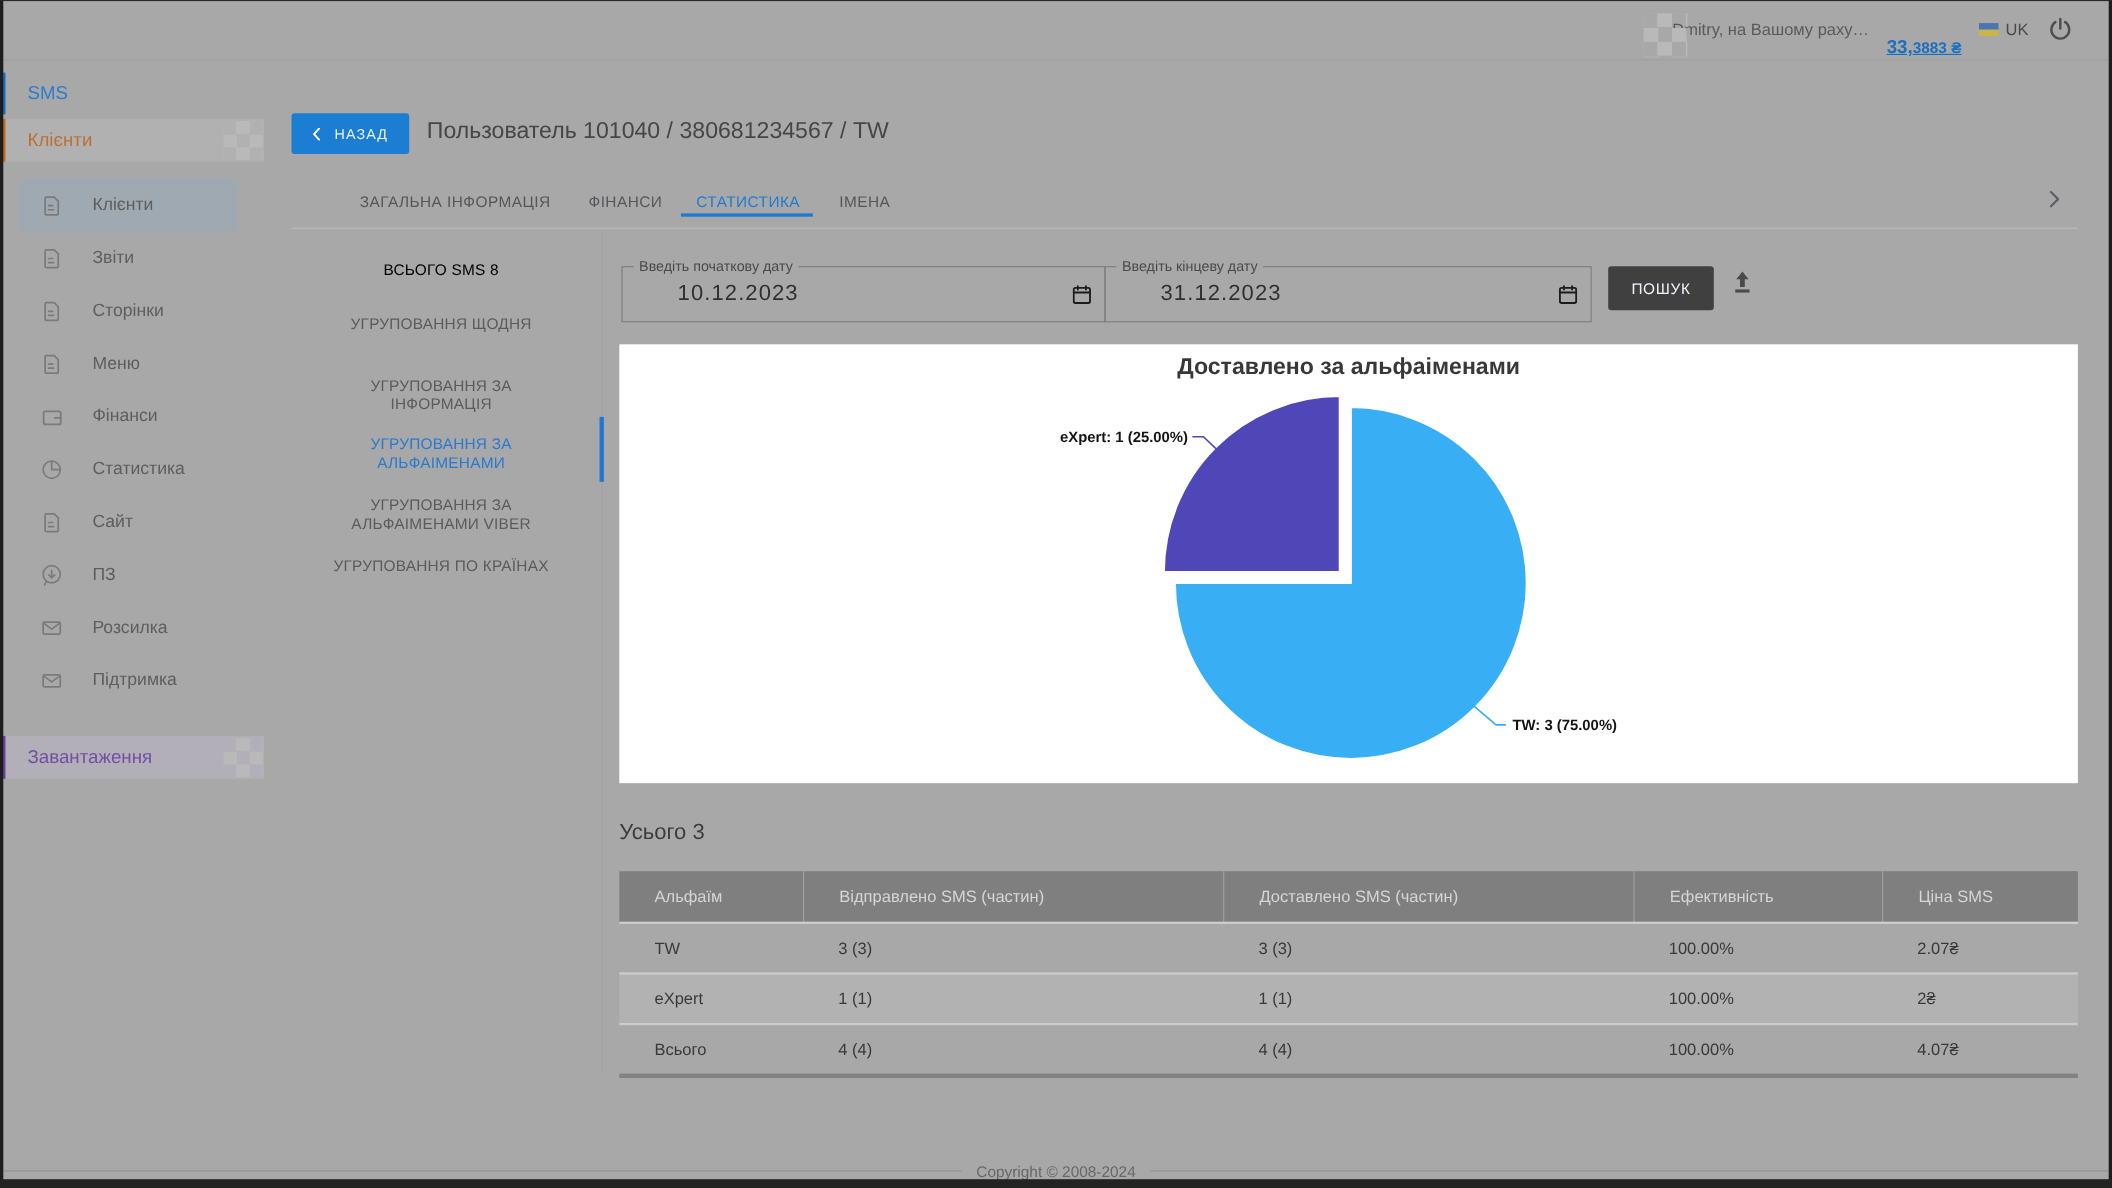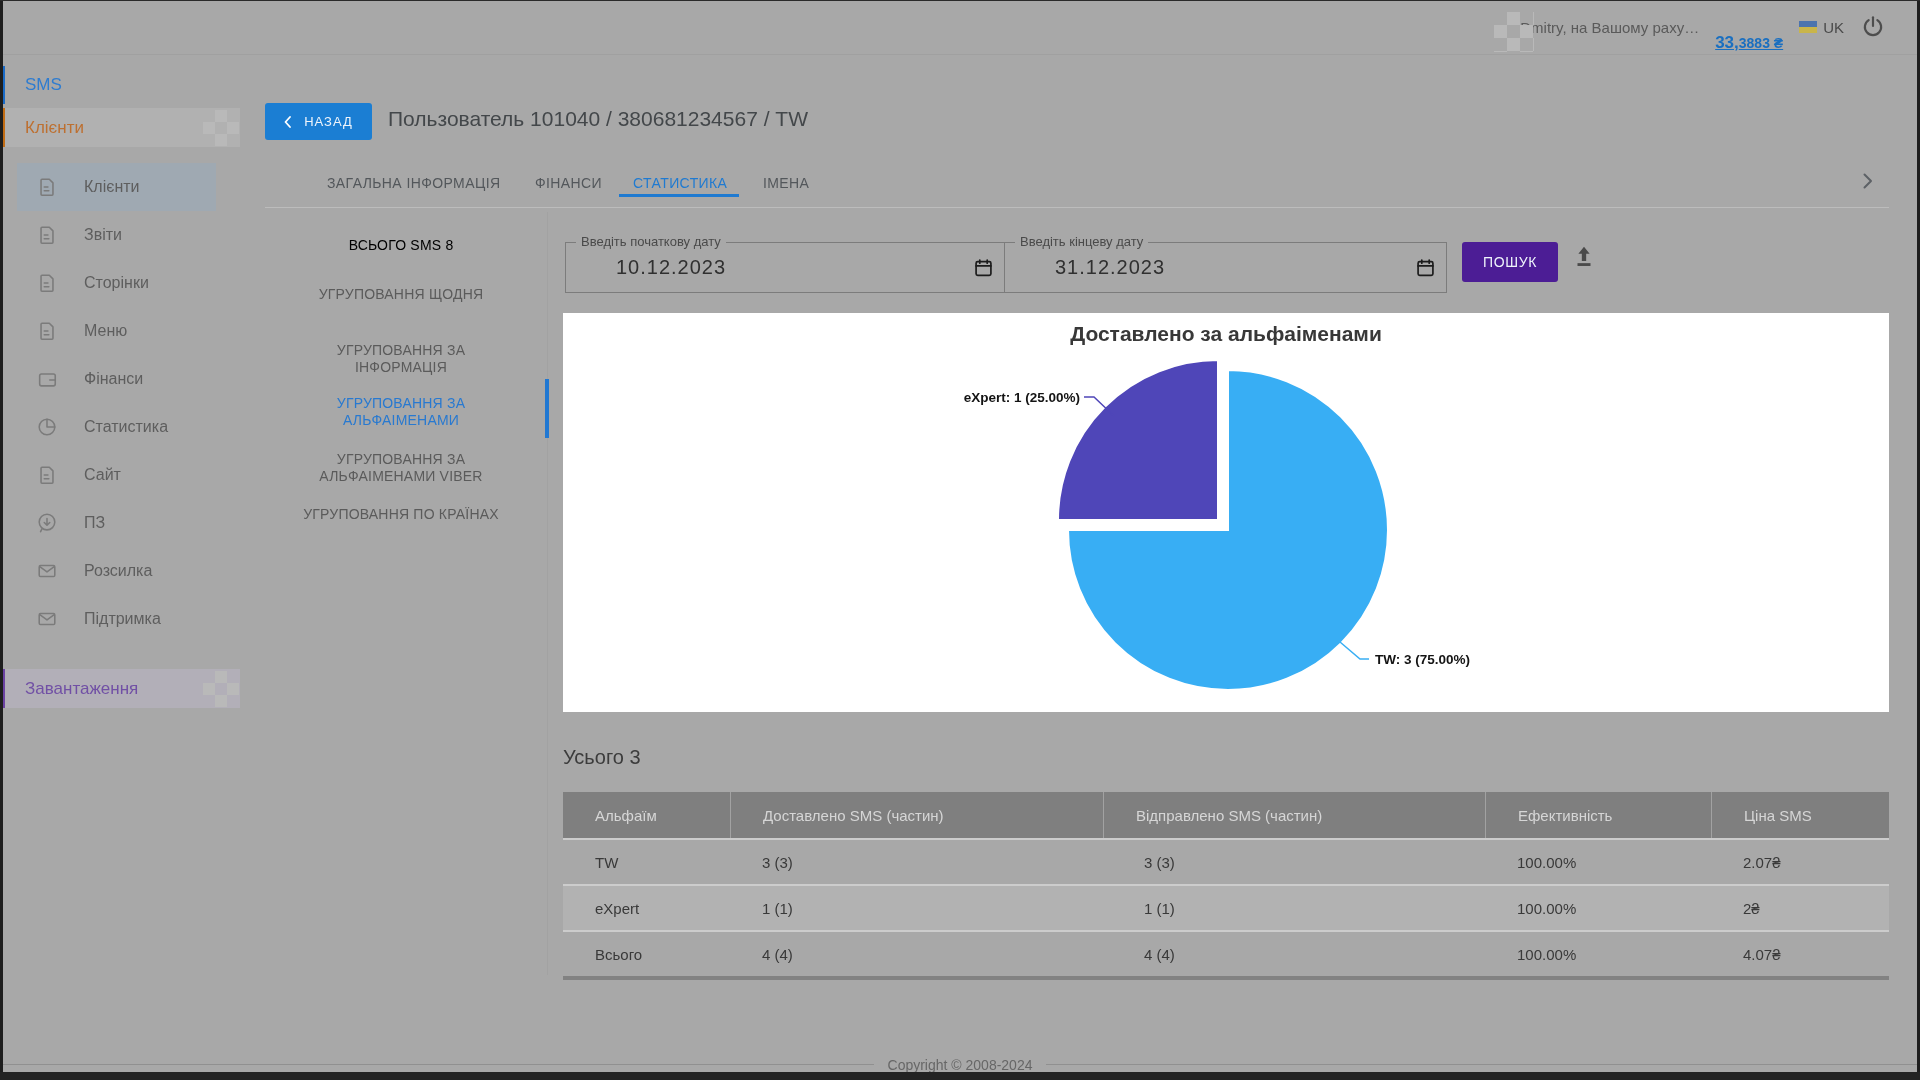--- a/index.html
+++ b/index.html
@@ -70,21 +70,21 @@
   .subnav-item.muted { color:#000000; cursor:default; }
   .subnav-item.active { color:#2879d0; }
 
   
   .date-field { position:absolute; top:242px; height:51px; border:1px solid #7c7c7c; cursor:text; }
   .date-field .f-label { position:absolute; top:-9px; left:10px; background:#a8a8a8; padding:0 5px; font-size:13px; color:#4a4a4a; white-space:nowrap; }
   .date-field .f-value { position:absolute; left:14px; top:13px; font-size:20px; letter-spacing:1px; color:#303030;margin-left:36px; }
   .date-field .cal-icon { position:absolute; right:12px; top:16px; cursor:pointer; }
   .field-start { left:565px; width:440px; }
   .field-end { left:1004px; width:443px; }
-  .search-btn { position:absolute; left:1462px; top:242px; width:96px; height:40px; background:#4c1d95; border-radius:3px; color:#eef4fb; font-size:14px; letter-spacing:.6px; display:flex; align-items:center; justify-content:center; cursor:pointer; }
+  .search-btn { position:absolute; left:1462px; top:242px; width:96px; height:40px; background:#404040; border-radius:3px; color:#eef4fb; font-size:14px; letter-spacing:.6px; display:flex; align-items:center; justify-content:center; cursor:pointer; }
   .upload-btn { position:absolute; left:1571px; top:243px; width:26px; height:26px; cursor:pointer; }
 
   
   .chart-panel { position:absolute; left:563px; top:313px; width:1326px; height:399px; background:#ffffff; }
   .chart-title { position:absolute; left:0; top:9px; width:100%; text-align:center; font-size:21px; font-weight:bold; color:#383838; }
   .chart-svg { position:absolute; left:0; top:0; }
 
   
   .summary { position:absolute; left:563px; top:746px; font-size:20px; color:#3c3c3c; }
   .table { position:absolute; left:563px; top:792px; width:1326px; }
@@ -278,22 +278,22 @@
       <text x="517" y="89" text-anchor="end" font-family="Liberation Sans, DejaVu Sans, sans-serif" font-size="13.5" font-weight="bold" fill="#141414">eXpert: 1 (25.00%)</text>
       <text x="812" y="351" font-family="Liberation Sans, DejaVu Sans, sans-serif" font-size="13.5" font-weight="bold" fill="#141414">TW: 3 (75.00%)</text>
     </svg>
   </div>
 
   <div class="summary">Усього 3</div>
 
   <div class="table">
     <div class="t-head">
       <div class="t-cell c0">Альфаїм</div>
+      <div class="t-cell c1">Відправлено SMS (частин)</div>
       <div class="t-cell c2">Доставлено SMS (частин)</div>
-      <div class="t-cell c1">Відправлено SMS (частин)</div>
       <div class="t-cell c3">Ефективність</div>
       <div class="t-cell c4">Ціна SMS</div>
     </div>
     <div class="t-row odd">
       <div class="t-cell c0">TW</div>
       <div class="t-cell c1">3 (3)</div>
       <div class="t-cell c2">3 (3)</div>
       <div class="t-cell c3">100.00%</div>
       <div class="t-cell c4">2.07₴</div>
     </div>

